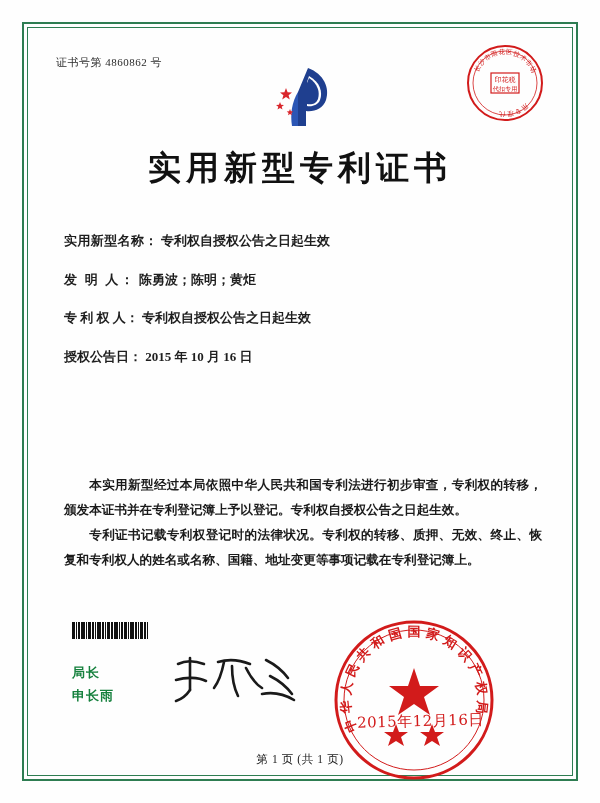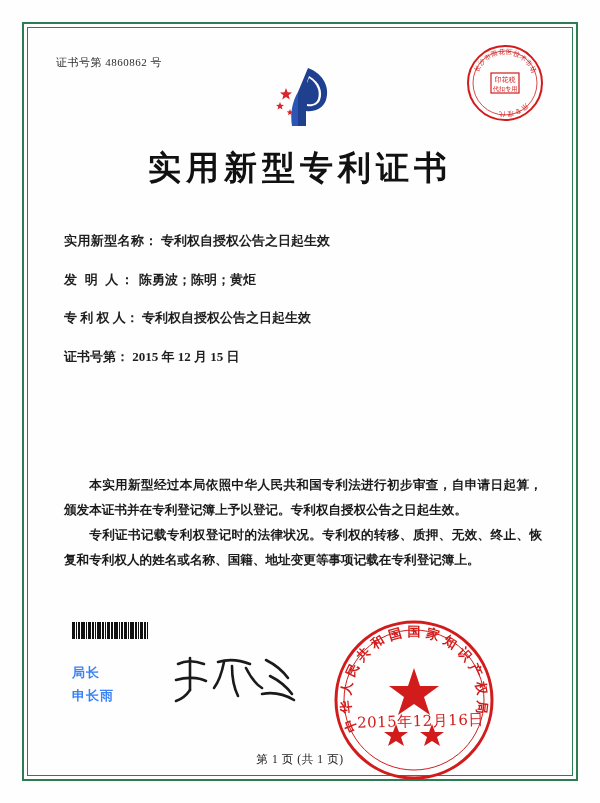--- a/index.html
+++ b/index.html
@@ -122,21 +122,21 @@
     display: block;
     background: #111;
     margin-right: 1px;
   }
   .signer {
     position: absolute;
     left: 72px;
     top: 662px;
     font-size: 13px;
     font-weight: bold;
-    color: #3b82f6;
+    color: #15803d;
     line-height: 1.75;
     letter-spacing: 1px;
   }
   .signature {
     position: absolute;
     left: 170px;
     top: 650px;
     width: 130px;
     height: 58px;
   }
@@ -231,27 +231,27 @@
     </div>
     <div class="field">
       <span class="lbl sp-mid">发 明 人：</span>
       <span class="val">陈勇波；陈明；黄炬</span>
     </div>
     <div class="field">
       <span class="lbl">专 利 权 人：</span>
       <span class="val">专利权自授权公告之日起生效</span>
     </div>
     <div class="field">
-      <span class="lbl">证书号第：</span>
-      <span class="val">2015 年 12 月 15 日</span>
+      <span class="lbl">授权公告日：</span>
+      <span class="val">2015 年 10 月 16 日</span>
     </div>
   </div>
 
   <div class="body-text">
-    <p>本实用新型经过本局依照中华人民共和国专利法进行初步审查，自申请日起算，颁发本证书并在专利登记簿上予以登记。专利权自授权公告之日起生效。</p>
+    <p>本实用新型经过本局依照中华人民共和国专利法进行初步审查，专利权的转移，颁发本证书并在专利登记簿上予以登记。专利权自授权公告之日起生效。</p>
     <p>专利证书记载专利权登记时的法律状况。专利权的转移、质押、无效、终止、恢复和专利权人的姓名或名称、国籍、地址变更等事项记载在专利登记簿上。</p>
   </div>
 
   <div class="barcode">
     <i style="width:3px"></i>
       <i style="width:1px"></i>
       <i style="width:2px"></i>
       <i style="width:4px"></i>
     <i style="width:1px"></i>
       <i style="width:3px"></i>

